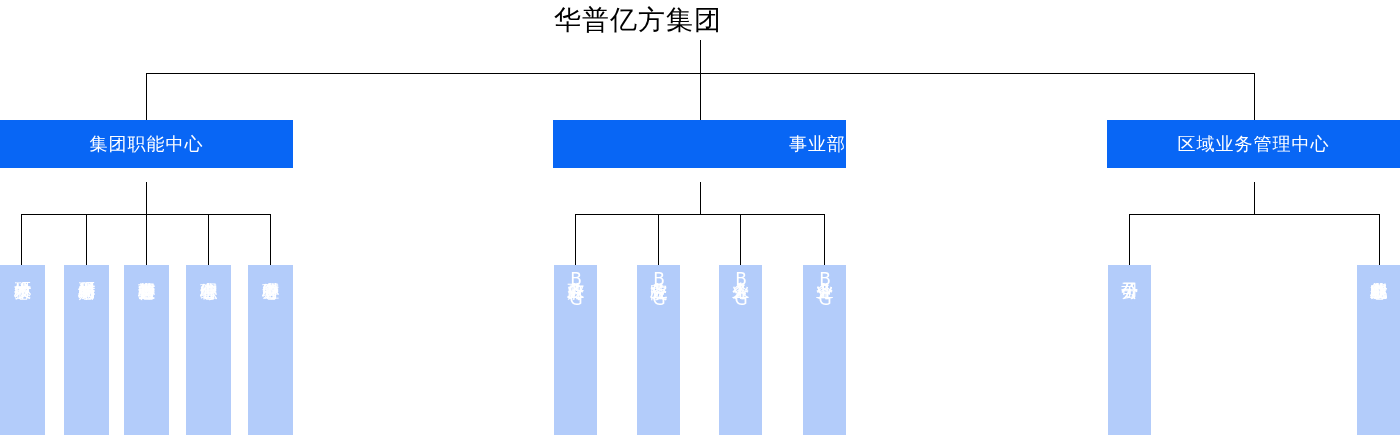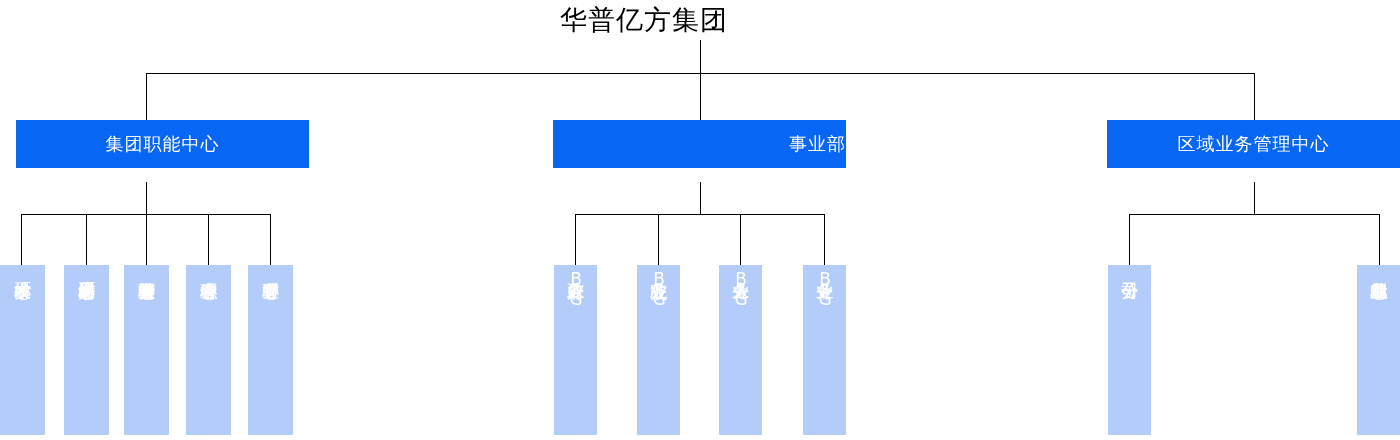--- a/index.html
+++ b/index.html
@@ -16,21 +16,21 @@
   #chart-root {
     position: relative;
     width: 1400px;
     height: 440px;
     background: #ffffff;
   }
 
   
   .root-title {
     position: absolute;
-    left: 6px;
+    left: 0;
     top: 0;
     width: 1276px;
     height: 40px;
     line-height: 40px;
     text-align: center;
     font-size: 27px;
     color: #000000;
     letter-spacing: 1px;
     white-space: nowrap;
   }
@@ -93,21 +93,21 @@
 
   <div id="root-connectors">
       <div class="v-line" style="left: 700px; top: 40px; height: 33px;"></div>
       <div class="h-line" style="left: 146px; top: 73px; width: 1108px;"></div>
       <div class="v-line" style="left: 146px; top: 73px; height: 47px;"></div>
       <div class="v-line" style="left: 700px; top: 73px; height: 47px;"></div>
       <div class="v-line" style="left: 1254px; top: 73px; height: 47px;"></div>
     </div>
 
   <div id="groups-layer">
-      <div class="l2-box" style="left: 0px; top: 120px; width: 293px; margin-left: 16px;">
+      <div class="l2-box" style="left: 0px; top: 120px; width: 293px;">
         <span>集团职能中心</span>
       </div>
       <div class="v-line" style="left: 146px; top: 182px; height: 32px;"></div>
       <div class="h-line" style="left: 21px; top: 214px; width: 249px;"></div>
       <div class="v-line" style="left: 21px; top: 214px; height: 51px;"></div>
       <div class="l3-box" style="left: 0px; width: 45px;">
         <span class="l3-label">技术研发中心</span>
       </div>
       <div class="v-line" style="left: 86px; top: 214px; height: 51px;"></div>
       <div class="l3-box" style="left: 64px; width: 45px;">

